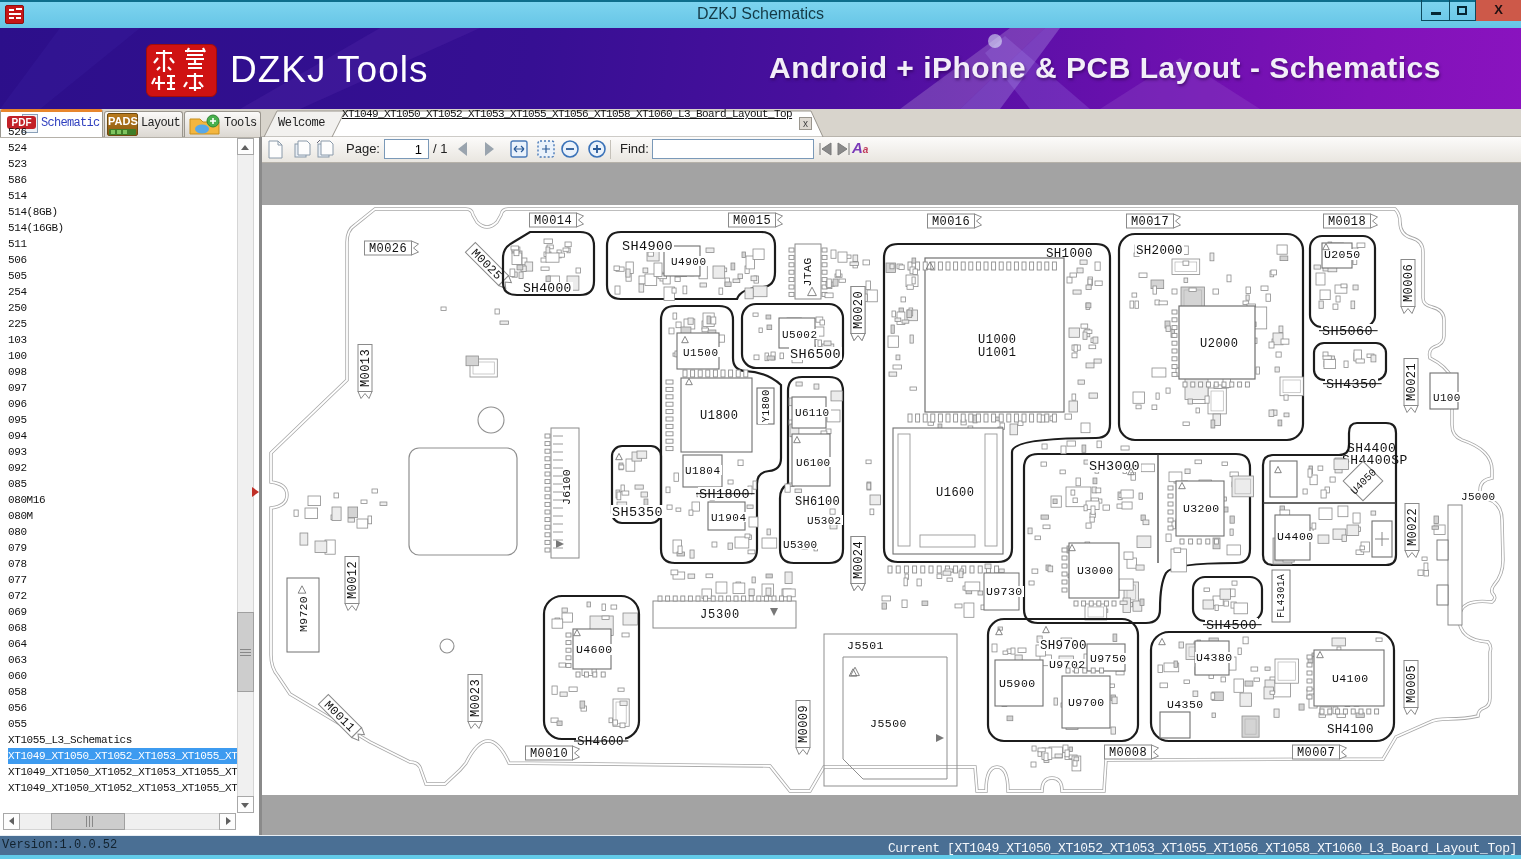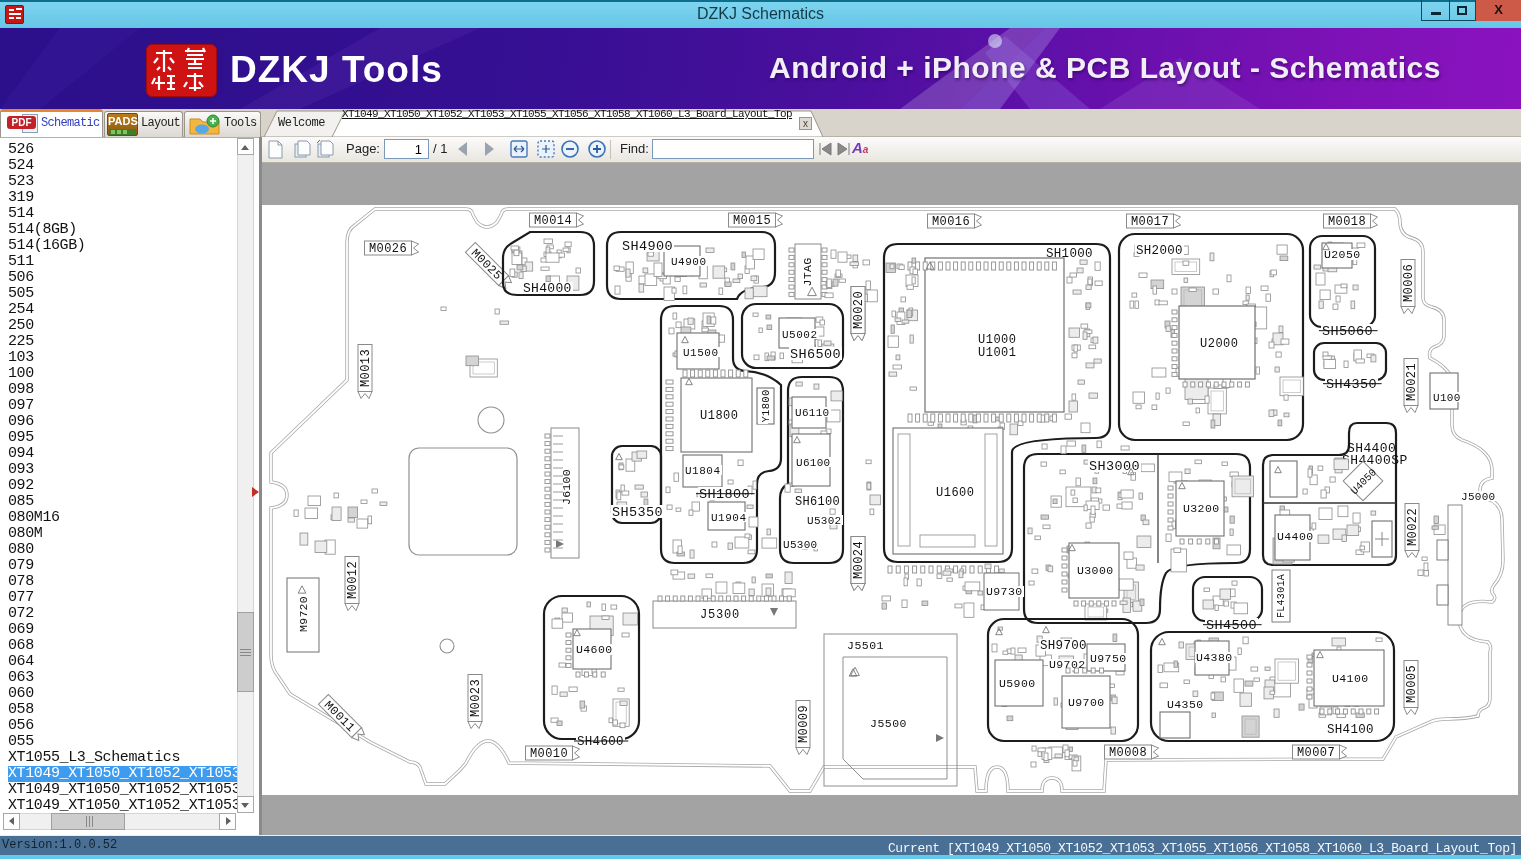--- a/index.html
+++ b/index.html
@@ -35,21 +35,21 @@
 <div class="abs" style="left:146px;top:44px;width:71px;height:53px;background:#cf1212;border-radius:6px;border:1px solid #9d0d0d">
     <svg width="69" height="51" style="position:absolute;left:0;top:0">
       <g stroke="#fff" stroke-width="2.2" fill="none">
         <path d="M9,8 h16 M17,5 v12 M11,13 l-4,5 M23,13 l4,5 M17,17 v10 M13,22 l-3,3 M21,22 l3,3"></path>
         <path d="M38,6 h20 M40,10 h16 M39,14 h18 M42,3 l-2,4 M56,3 l2,4 M48,14 v5 M41,19 h14 M41,23 h14"></path>
         <path d="M8,33 l-3,6 M12,31 v14 M8,38 h10 M20,31 h8 M24,31 v14 M20,38 h8 M20,44 h8"></path>
         <path d="M40,31 h16 M48,28 v18 M40,37 l-3,5 M52,37 l4,5 M42,43 h12"></path>
       </g>
     </svg>
   </div>
-<div class="abs" style="left:230px;top:49px;font-size:37px;font-weight:bold;color:#ffffff;letter-spacing:1px">DZKJ Tools</div>
+<div class="abs" style="left:230px;top:49px;font-size:37px;font-weight:normal;color:#ffffff;letter-spacing:1px">DZKJ Tools</div>
 <div class="abs" style="left:700px;top:51px;width:810px;text-align:center;font-size:30px;font-weight:bold;color:#f2eef8;text-shadow:1px 2px 3px rgba(40,0,70,0.55);letter-spacing:0.5px">Android + iPhone &amp; PCB Layout - Schematics</div>
 <div class="abs" style="left:0;top:109px;width:1521px;height:28px;background:#d8d4cc;border-bottom:1px solid #b8b4ac"></div>
 <div class="abs" style="left:0;top:109px;width:103px;height:28px;background:#ffffff;border-top:3px solid #e8862c;border-right:1px solid #9a968e;border-left:1px solid #9a968e;border-radius:3px 3px 0 0"></div>
 <div class="abs" style="left:22px;top:114px;width:16px;height:19px;background:#eef3f8;border:1px solid #8aa0b8"></div>
 <div class="abs" style="left:7px;top:116px;width:29px;height:13px;background:#c22128;border-radius:3px;color:#fff;font-size:10px;font-weight:bold;text-align:center;line-height:13px;font-family:'Liberation Sans',sans-serif">PDF</div>
 <div class="abs mono" style="left:41px;top:116px;font-size:12px;color:#2f3fbf;letter-spacing:-0.7px">Schematic</div>
 <div class="abs" style="left:104px;top:111px;width:79px;height:26px;background:linear-gradient(#fbfaf9,#dcd8d2);border:1px solid #9a968e;border-bottom:none;border-radius:3px 3px 0 0"></div>
 <div class="abs" style="left:107px;top:113px;width:31px;height:23px;background:linear-gradient(#b97a1e,#8a5a12);border:1px solid #6e4a10;border-radius:2px;color:#fff;font-size:11px;font-weight:bold;text-align:center;line-height:15px">PADS<div class="abs" style="left:1px;top:15px;width:27px;height:6px;background:#3f7d28;border-radius:1px"></div><div class="abs" style="left:3px;top:16px;width:4px;height:4px;background:#7ec45e"></div><div class="abs" style="left:9px;top:16px;width:4px;height:4px;background:#7ec45e"></div><div class="abs" style="left:15px;top:16px;width:4px;height:4px;background:#7ec45e"></div></div>
 <div class="abs mono" style="left:141px;top:116px;font-size:12px;color:#222;letter-spacing:-0.7px">Layout</div>
 <div class="abs" style="left:184px;top:111px;width:77px;height:26px;background:linear-gradient(#fbfaf9,#dcd8d2);border:1px solid #9a968e;border-bottom:none;border-radius:3px 3px 0 0"></div>
@@ -106,25 +106,25 @@
   </svg>
 <div class="abs" style="left:610px;top:140px;width:1px;height:19px;background:#c5c1b9"></div>
 <div class="abs" style="left:620px;top:141px;font-size:13px;color:#222">Find:</div>
 <div class="abs" style="left:652px;top:139px;width:162px;height:20px;background:#fff;border:1px solid #7a99b8"></div>
 <svg class="abs" style="left:818px;top:140px" width="52" height="18">
     <path d="M2,3 v12 M13,3 L4,9 L13,15 Z" stroke="#7a7a7a" fill="#8a8a8a"></path>
     <path d="M20,3 L29,9 L20,15 Z M31,3 v12" stroke="#7a7a7a" fill="#8a8a8a"></path>
   </svg>
 <div class="abs" style="left:852px;top:139px;font-size:15px;font-weight:bold;color:#7a3ab8;font-style:italic">A<span style="font-size:10px;color:#c03a5a">a</span></div>
 <div class="abs" style="left:0;top:137px;width:259px;height:698px;background:#ffffff;border-top:1px solid #b5b1a9"></div>
-<div class="abs mono" style="left:8px;top:142px;width:230px;font-size:15px;letter-spacing:-0.4px;color:#111;white-space:nowrap;overflow:hidden">
+<div class="abs mono" style="left:8px;top:124px;width:230px;font-size:11px;letter-spacing:-0.4px;color:#111;white-space:nowrap;overflow:hidden">
     <div style="height:16px;line-height:16px">526</div>
     <div style="height:16px;line-height:16px">524</div>
     <div style="height:16px;line-height:16px">523</div>
-    <div style="height:16px;line-height:16px">319</div>
+    <div style="height:16px;line-height:16px">586</div>
     <div style="height:16px;line-height:16px">514</div>
     <div style="height:16px;line-height:16px">514(8GB)</div>
     <div style="height:16px;line-height:16px">514(16GB)</div>
     <div style="height:16px;line-height:16px">511</div>
     <div style="height:16px;line-height:16px">506</div>
     <div style="height:16px;line-height:16px">505</div>
     <div style="height:16px;line-height:16px">254</div>
     <div style="height:16px;line-height:16px">250</div>
     <div style="height:16px;line-height:16px">225</div>
     <div style="height:16px;line-height:16px">103</div>

